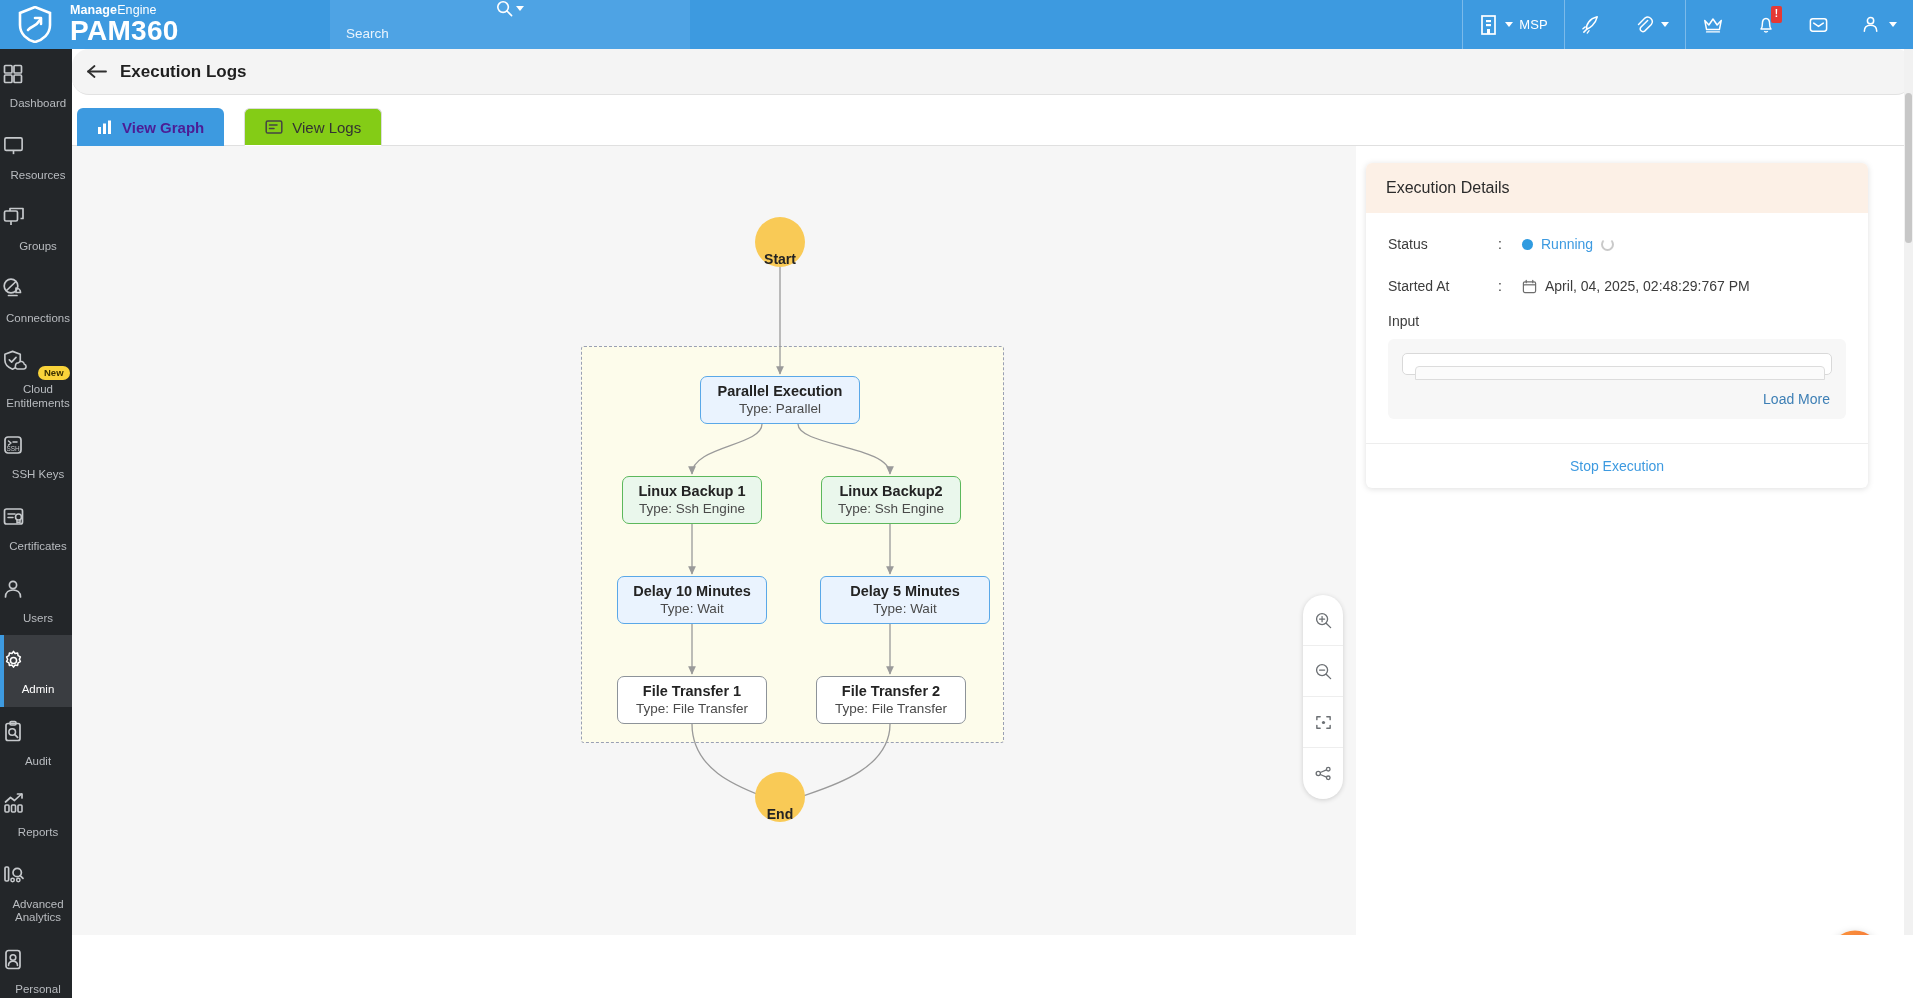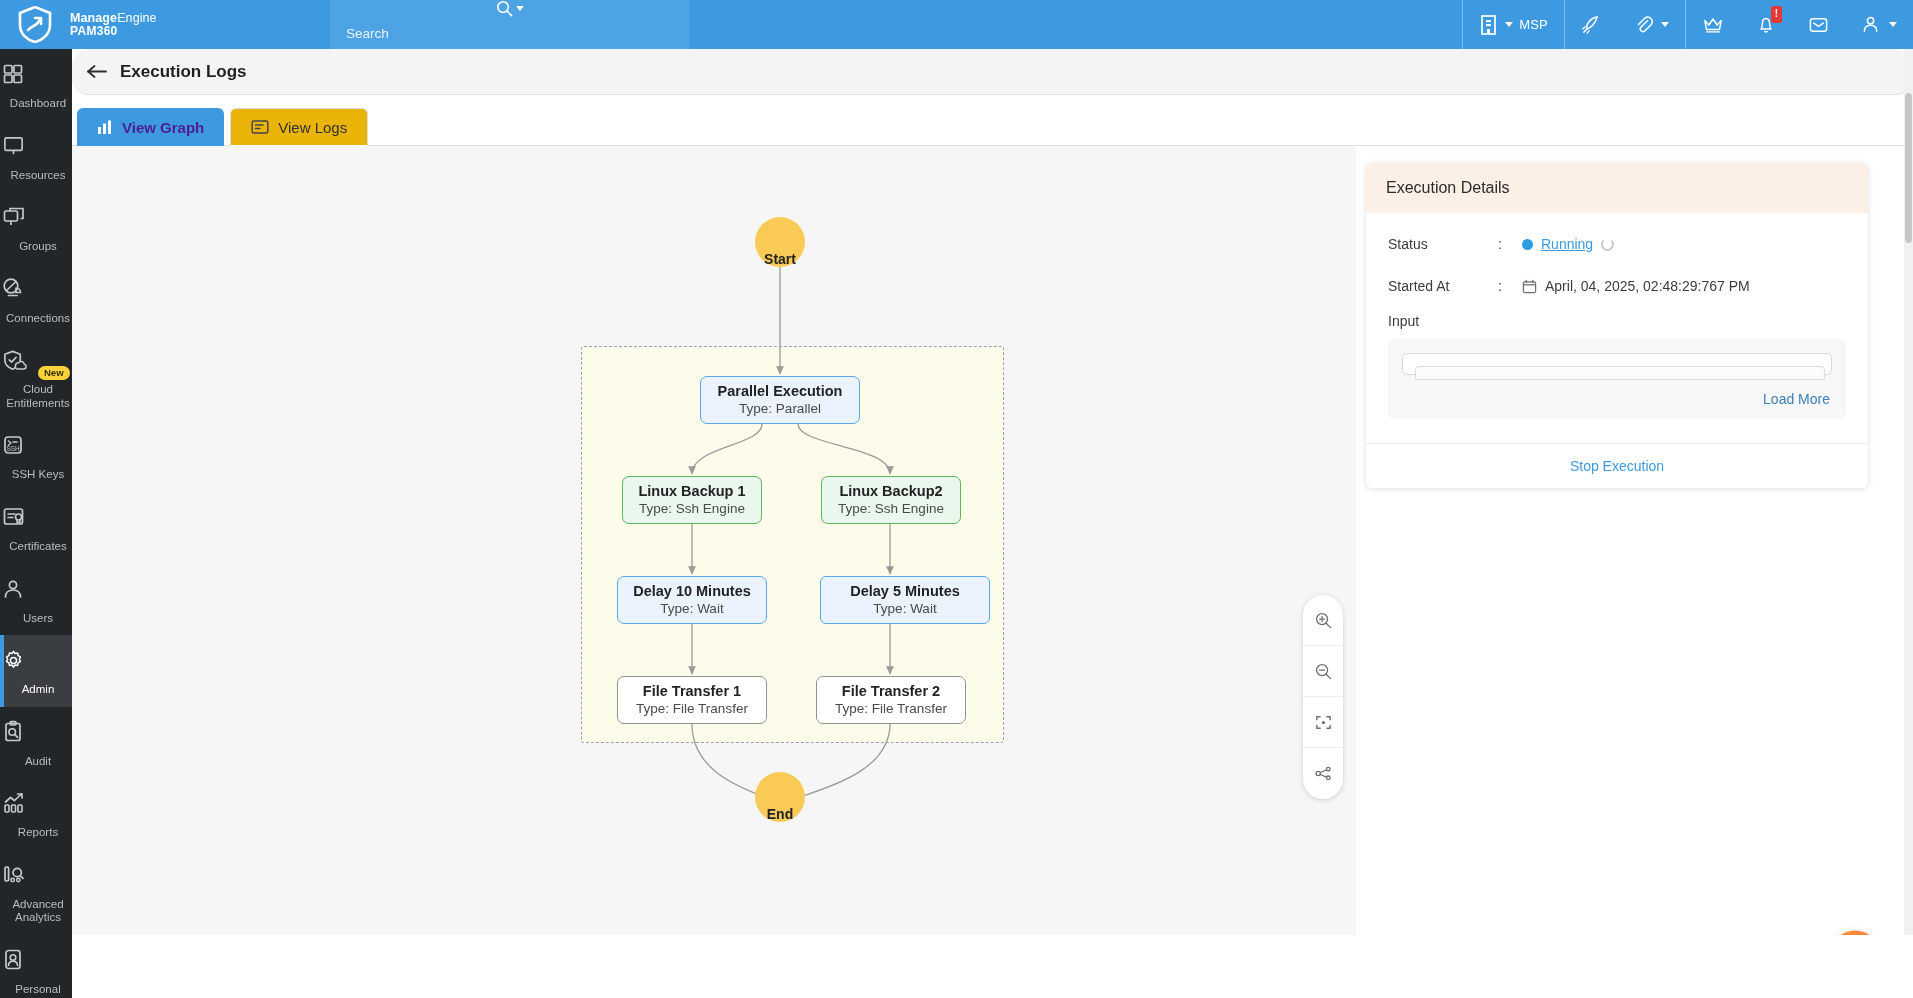--- a/index.html
+++ b/index.html
@@ -15,21 +15,21 @@
   
   .topbar{
     position:absolute; top:0; left:0; width:1913px; height:49px;
     background:#3d9ae0; display:flex; align-items:center;
   }
   .brand{ width:200px; display:flex; align-items:center; padding-left:18px; gap:18px; }
   .brand-logo{ width:34px; height:37px; flex:none; }
   .brand-text{ line-height:1; color:#fff; }
   .brand-me{ font-size:12.5px; letter-spacing:.1px; }
   .brand-me b{ font-weight:700; }
-  .brand-pam{ font-size:12px; font-weight:700; letter-spacing:.3px; margin-top:1px; }
+  .brand-pam{ font-size:28px; font-weight:700; letter-spacing:.3px; margin-top:1px; }
 
   .search-wrap{
     margin-left:130px; width:360px; height:49px;
     background:#4ea3e4; display:flex; align-items:center; padding:0 14px; gap:8px;flex-direction:column;
   }
   .search-ico{ display:flex; align-items:center; gap:2px; color:#fff; }
   .search-input{
     border:0; background:transparent; outline:none; color:#fff;
     font-size:13.5px; font-family:inherit; width:100%;
   }
@@ -84,21 +84,21 @@
   .tabbar{
     position:absolute; top:95px; left:72px; width:1841px; height:51px;
     background:#ffffff; border-bottom:1px solid #e0e0e0;
     display:flex; align-items:flex-end; padding-left:5px;
   }
   .tab{
     display:flex; align-items:center; gap:9px; height:38px; padding:0 20px;
     border-radius:6px 6px 0 0; font-size:15px; cursor:pointer; position:relative; top:1px;
   }
   .tab.active{ background:#3d9ae0; color:#4c1d95; font-weight:600; }
-  .tab.inactive{ background:#eab308; color:#333; border:1px solid #dcdcdc; border-bottom-color:#fff; margin-left:6px;}
+  .tab.inactive{ background:#84cc16; color:#333; border:1px solid #dcdcdc; border-bottom-color:#fff; margin-left:20px;}
 
   
   .canvas{
     position:absolute; top:146px; left:72px; width:1284px; height:789px;
     background:#f6f6f6; overflow:hidden;
   }
   .graph-svg{ position:absolute; inset:0; }
   .node{
     position:absolute; border-radius:7px; text-align:center;
     display:flex; flex-direction:column; align-items:center; justify-content:center;
@@ -141,21 +141,21 @@
   }
   .details-head{
     background:#fcf0e6; padding:16px 20px; font-size:16px; color:#2b2b2b;
   }
   .details-body{ padding:10px 22px 8px; }
   .row{ display:flex; align-items:center; min-height:42px; font-size:14px; }
   .row .k{ width:110px; color:#3c3c3c; }
   .row .colon{ width:24px; color:#3c3c3c; }
   .row .v{ display:flex; align-items:center; gap:8px; color:#3c3c3c; }
   .status-dot{ width:11px; height:11px; border-radius:50%; background:#2f9be0; display:inline-block; }
-  .status-text{ color:#3d9ae0;text-decoration:underline; }
+  .status-text{ color:#3d9ae0; }
   .spinner{
     width:13px; height:13px; border:2px solid #c9c9c9; border-top-color:transparent;
     border-radius:50%; display:inline-block;
   }
   .cal-ico{ color:#6d6d6d; display:flex; align-items:center; }
   .input-label{ font-size:14px; color:#3c3c3c; padding:6px 0 10px; }
   .input-card{
     background:#f7f7f7; border-radius:6px; padding:14px 14px 10px; margin-bottom:16px;
   }
   .skel-outer{

